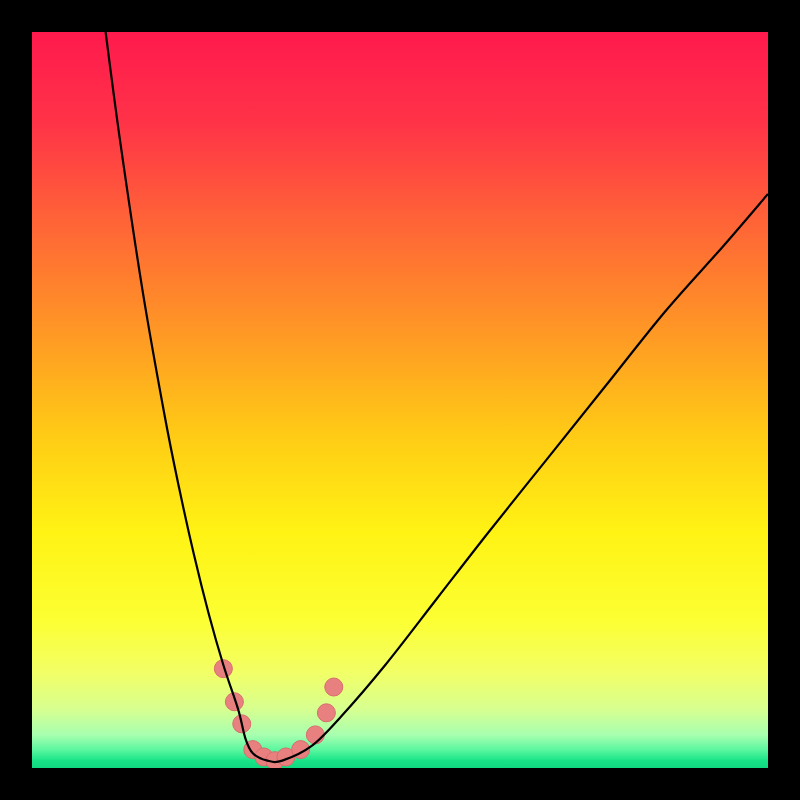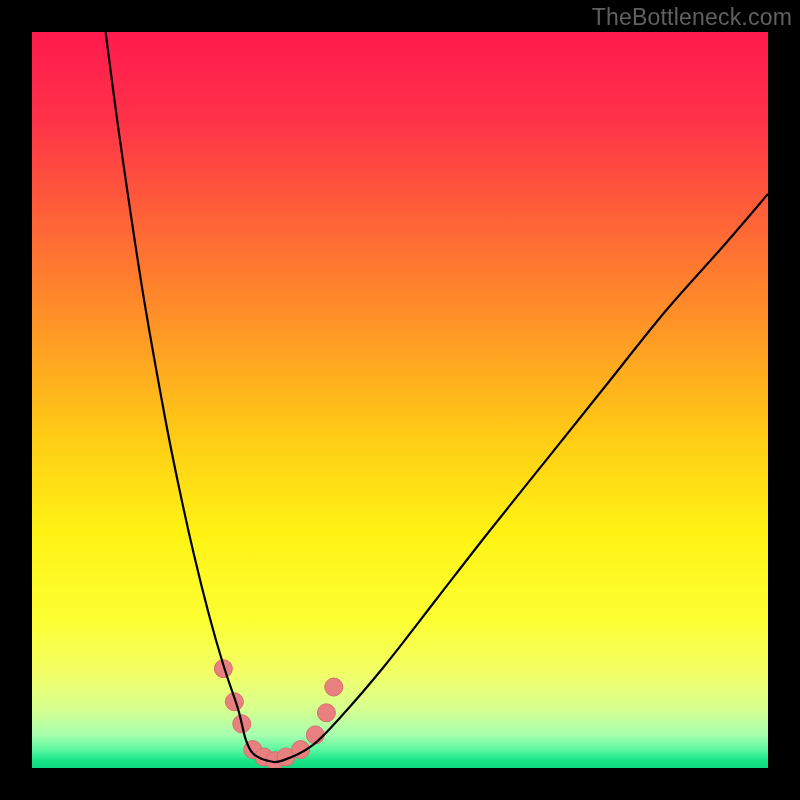--- a/index.html
+++ b/index.html
@@ -50,21 +50,20 @@
     font-weight: 500;
     letter-spacing: 0.2px;
     user-select: none;
   }
 </style>
 </head>
 <body>
 
 <div class="frame">
 
-  <div class="watermark">TheBottleneck.com</div>
 
   <div class="plot-area">
 
     <svg class="gradient" viewBox="0 0 736 736" preserveAspectRatio="none">
       <defs>
         <linearGradient id="bg" x1="0" y1="0" x2="0" y2="1">
         <stop offset="0%" stop-color="#ff1a4d"></stop>
             <stop offset="12%" stop-color="#ff3248"></stop>
             <stop offset="25%" stop-color="#ff6138"></stop>
             <stop offset="40%" stop-color="#ff9526"></stop>

